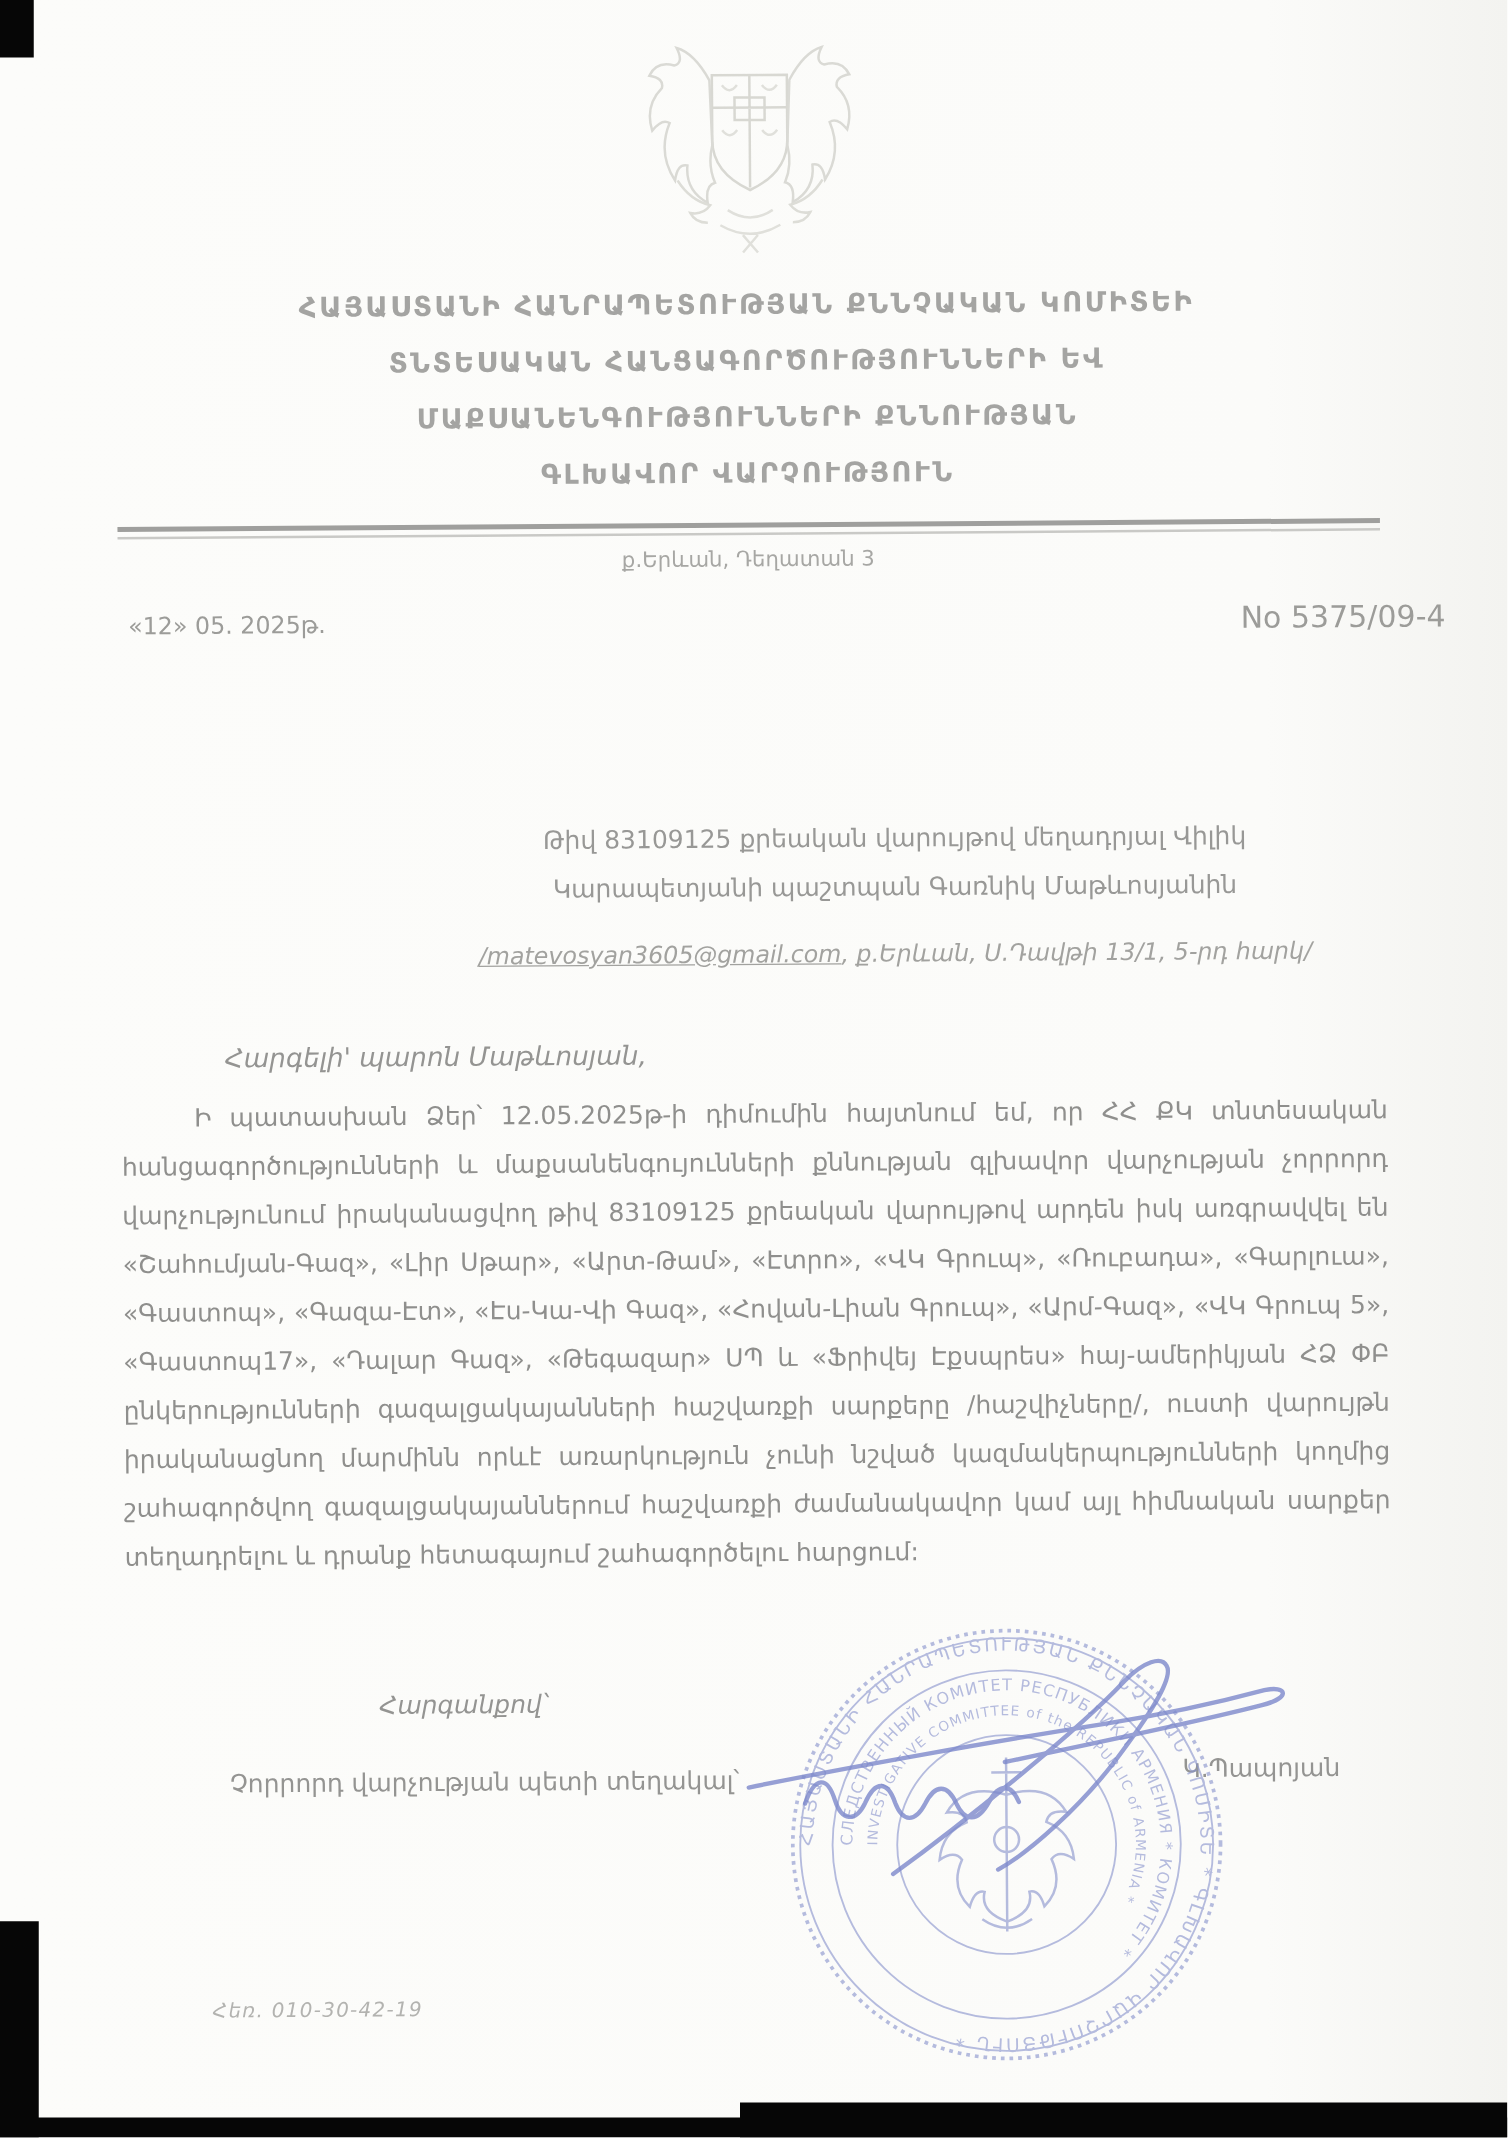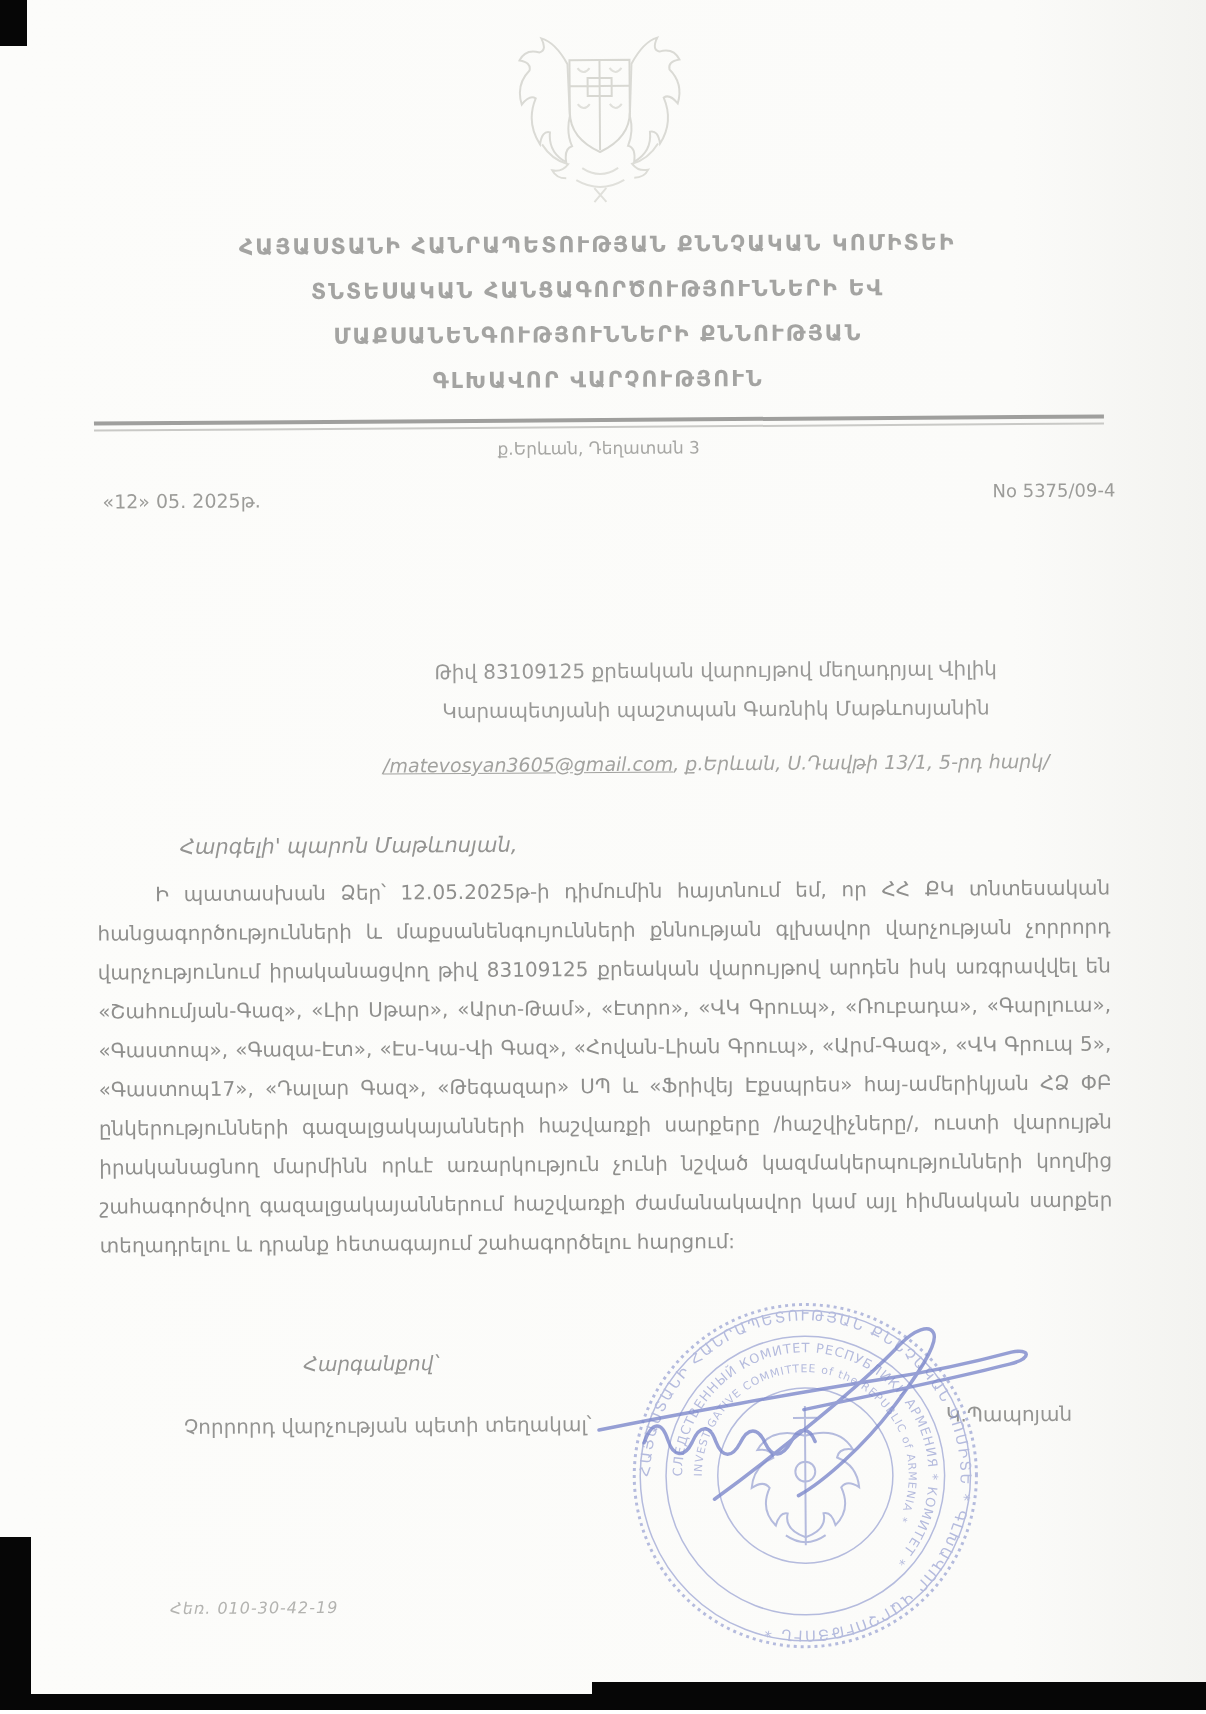--- a/index.html
+++ b/index.html
@@ -25,21 +25,21 @@
     position:absolute;left:97px;top:418px;width:1010px;height:4px;
     border-top:4px solid #9f9f9d;border-bottom:2px solid #c9c9c6;
   }
   .org-address{
     position:absolute;left:95px;top:438px;width:1013px;
     text-align:center;color:#a7a7a4;font-size:17px;
   }
 
   
   .doc-date{position:absolute;left:105px;top:487px;color:#9c9c99;font-size:19px;}
-  .doc-number{position:absolute;left:995px;top:483px;color:#9c9c99;font-size:18px;}
+  .doc-number{position:absolute;left:995px;top:483px;color:#9c9c99;font-size:24px;}
 
   
   .addressee{
     position:absolute;left:362px;top:652px;width:710px;
     text-align:center;color:#98989а;color:#989896;
     font-size:20px;line-height:39px;
   }
   .addressee .contact{
     display:block;margin-top:15px;font-style:italic;font-size:19px;color:#a2a29f;
   }

